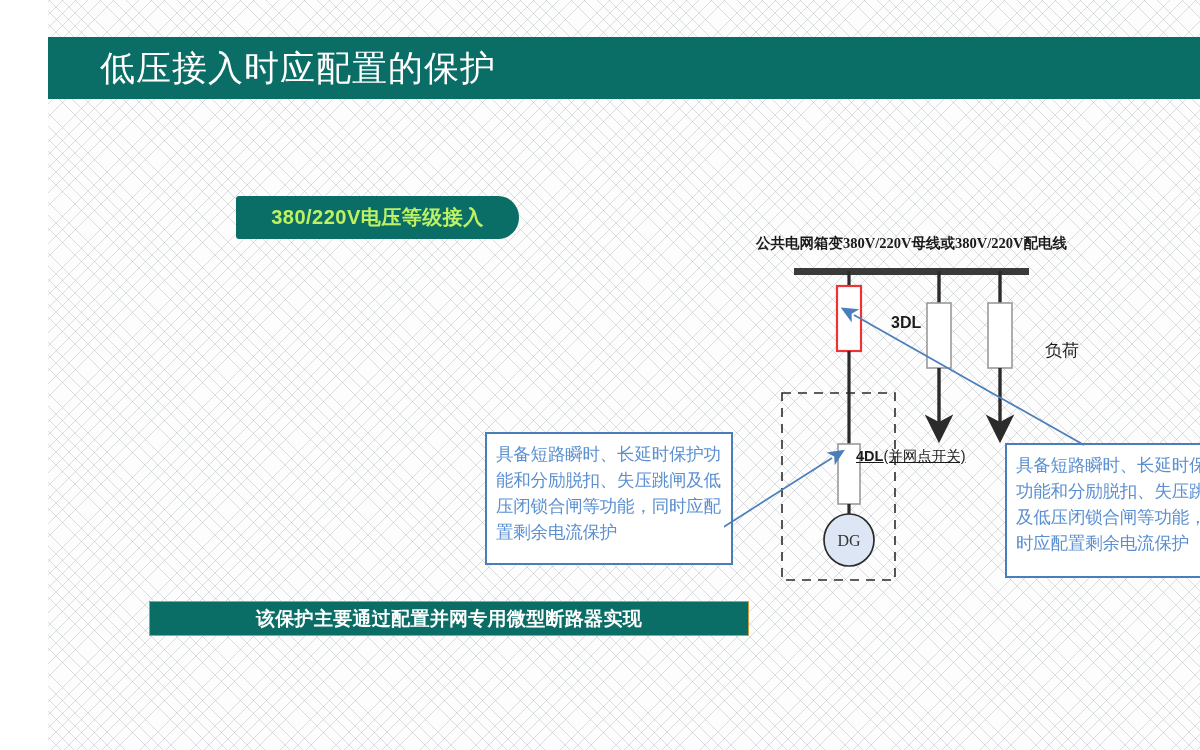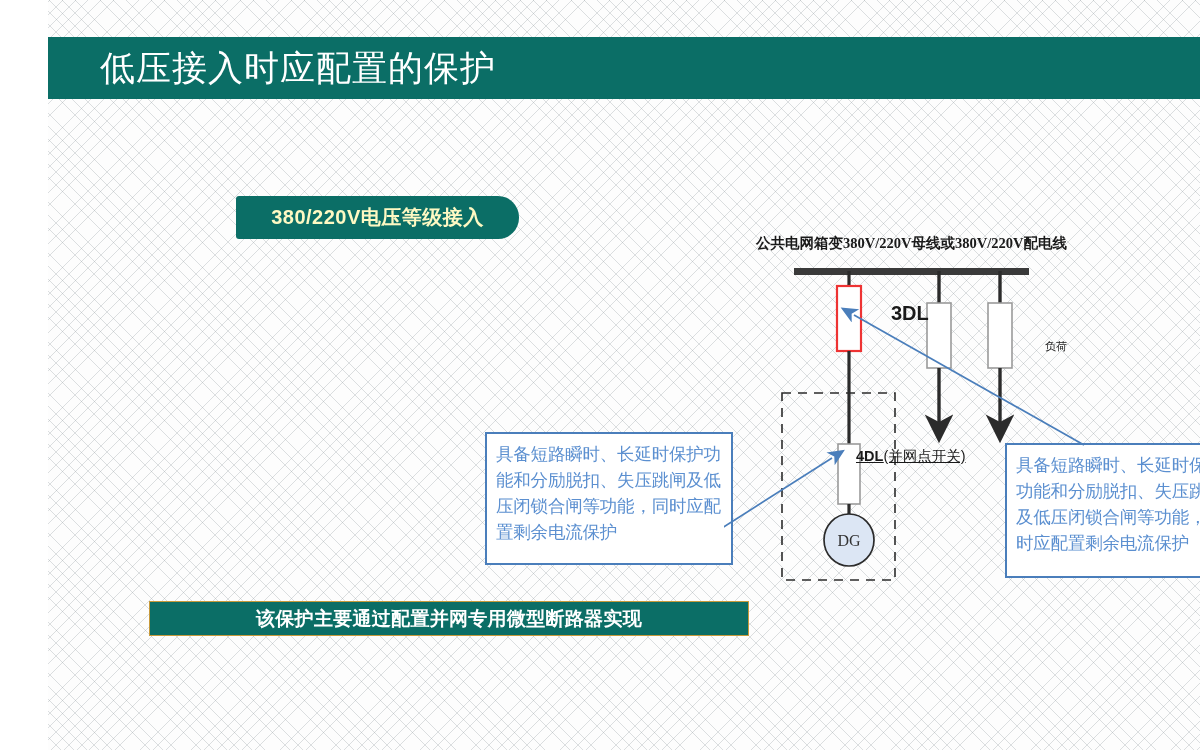--- a/index.html
+++ b/index.html
@@ -57,21 +57,21 @@
     background: #0b6e66;
     border-top-right-radius: 21px;
     border-bottom-right-radius: 21px;
     border-top-left-radius: 3px;
     border-bottom-left-radius: 3px;
     display: flex;
     align-items: center;
     justify-content: center;
   }
   #pill-label span {
-    color: #fef9c3;
+    color: #bef264;
     font-size: 20px;
     font-weight: bold;
     letter-spacing: 0.5px;
     white-space: nowrap;
   }
 
   
   #body-paragraph {
     position: absolute;
     left: 66px;
@@ -131,22 +131,22 @@
   }
   #diagram svg { display: block; }
 
   .diagram-label {
     position: absolute;
     color: #1a1a1a;
     white-space: nowrap;
     text-align: center;
   }
   #label-busbar  { left: 708px; top: 234px; font-size: 14.5px; font-weight: bold; font-family: "Liberation Serif", serif; }
-  #label-3dl     { left: 843px; top: 302px; font-size: 20px;   font-weight: bold; }
-  #label-load    { left: 997px; top: 339px; font-size: 11px; font-family: Liberation Mono, monospace; }
+  #label-3dl     { left: 843px; top: 314px; font-size: 16px;   font-weight: bold; }
+  #label-load    { left: 997px; top: 339px; font-size: 17px; font-family: Liberation Mono, monospace; }
   #label-4dl     { left: 808px; top: 447px; font-size: 14.5px; font-weight: bold; text-decoration: underline; }
   #label-4dl .normal { font-weight: normal; }
 </style>
 </head>
 <body>
 
 <div id="slide">
 
   <div id="title-banner"></div>
   <div id="title-text">低压接入时应配置的保护</div>

